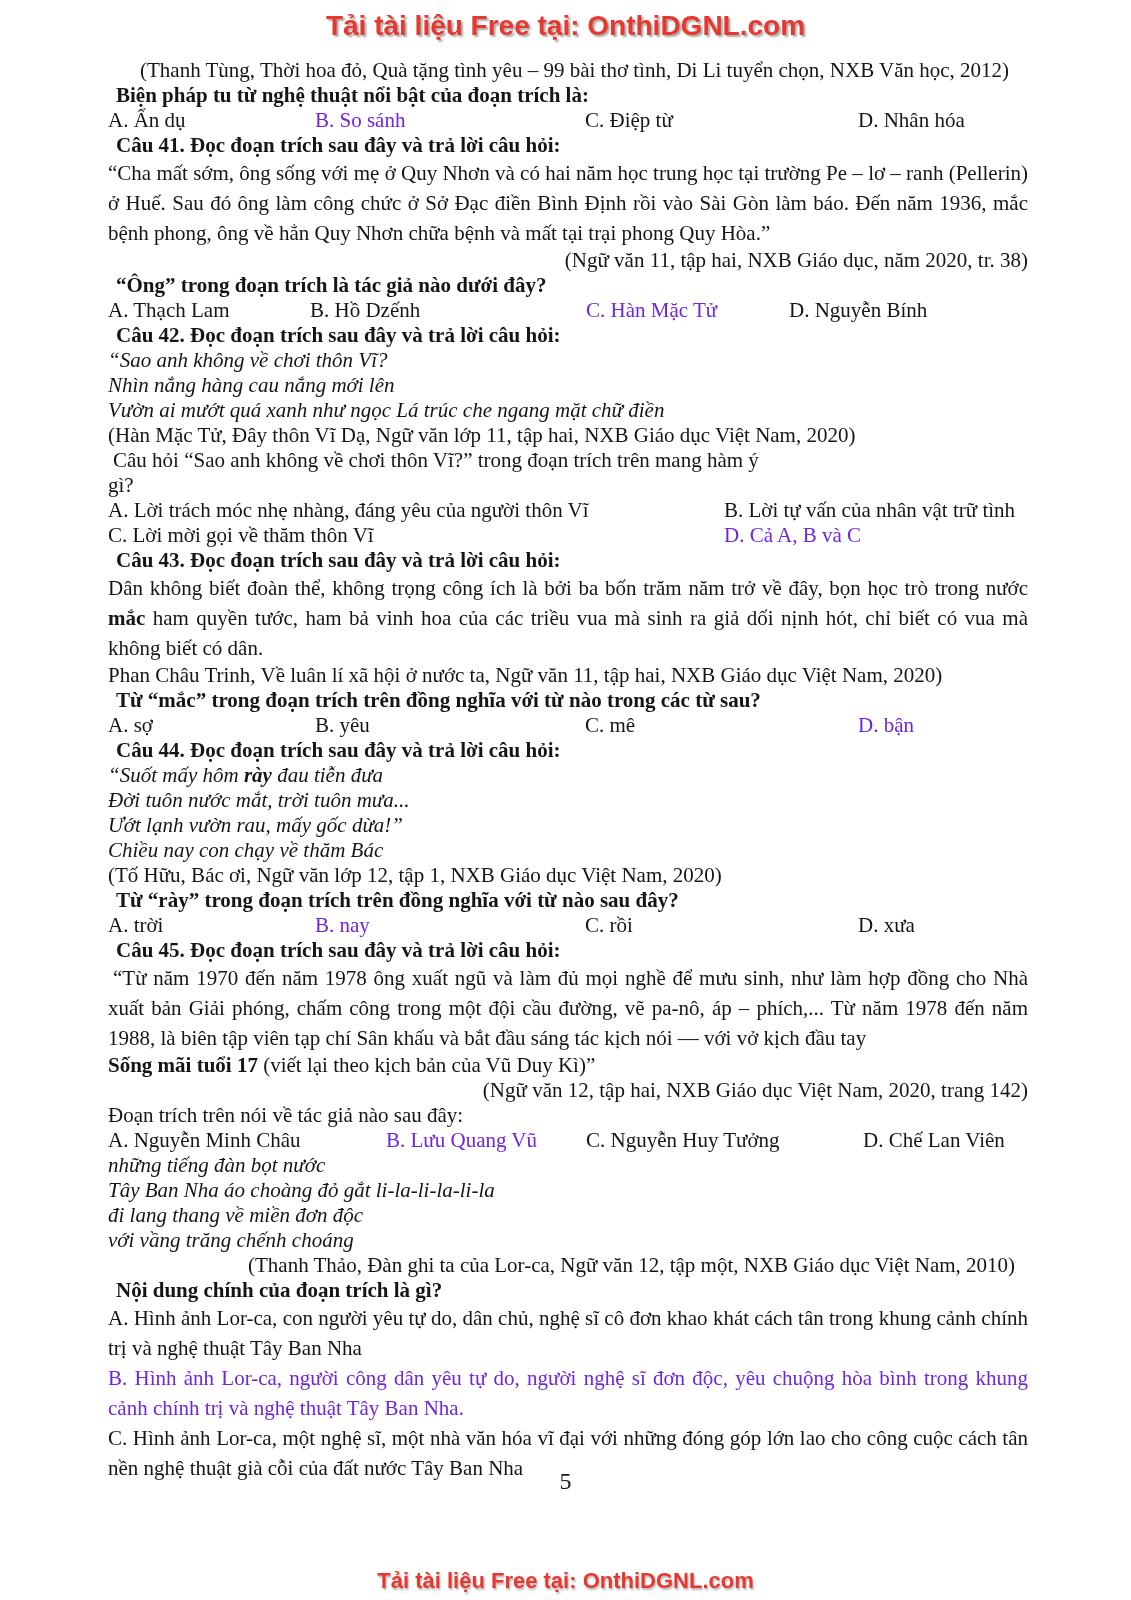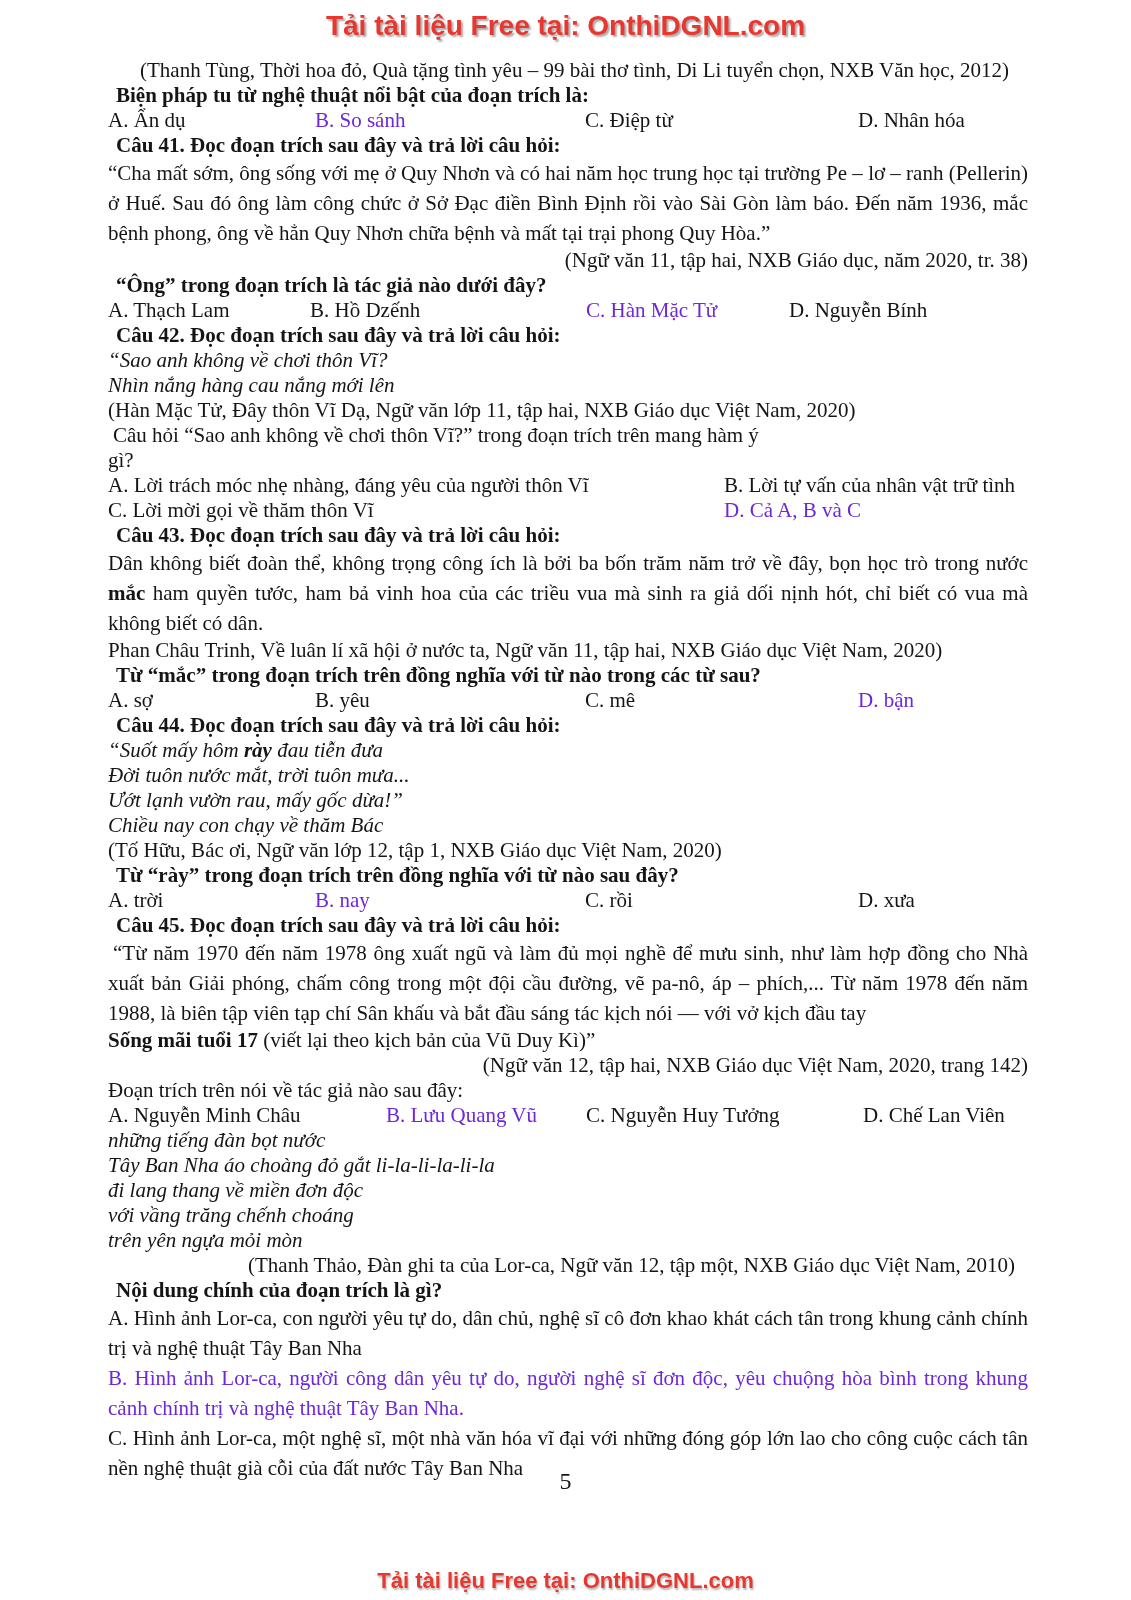--- a/index.html
+++ b/index.html
@@ -53,20 +53,21 @@
     <div class="opt-row">
       <span class="opt" style="left:0">A. Thạch Lam</span>
       <span class="opt" style="left:202px">B. Hồ Dzếnh</span>
       <span class="opt red" style="left:478px">C. Hàn Mặc Tử</span>
       <span class="opt" style="left:681px">D. Nguyễn Bính</span>
     </div>
 
     <div class="line bold">Câu 42. Đọc đoạn trích sau đây và trả lời câu hỏi:</div>
     <div class="line italic">“Sao anh không về chơi thôn Vĩ?</div>
     <div class="line italic">Nhìn nắng hàng cau nắng mới lên</div>
+    <div class="line italic">Vườn ai mướt quá xanh như ngọc Lá trúc che ngang mặt chữ điền</div>
     <div class="line">(Hàn Mặc Tử, Đây thôn Vĩ Dạ, Ngữ văn lớp 11, tập hai, NXB Giáo dục Việt Nam, 2020)</div>
     <div class="line ti-6">Câu hỏi “Sao anh không về chơi thôn Vĩ?” trong đoạn trích trên mang hàm ý</div>
     <div class="line">gì?</div>
     <div class="opt-row">
       <span class="opt" style="left:0">A. Lời trách móc nhẹ nhàng, đáng yêu của người thôn Vĩ</span>
       <span class="opt" style="left:616px">B. Lời tự vấn của nhân vật trữ tình</span>
     </div>
     <div class="opt-row">
       <span class="opt" style="left:0">C. Lời mời gọi về thăm thôn Vĩ</span>
       <span class="opt red" style="left:616px">D. Cả A, B và C</span>
@@ -106,21 +107,20 @@
       <span class="opt" style="left:0">A. Nguyễn Minh Châu</span>
       <span class="opt red" style="left:278px">B. Lưu Quang Vũ</span>
       <span class="opt" style="left:478px">C. Nguyễn Huy Tưởng</span>
       <span class="opt" style="left:755px">D. Chế Lan Viên</span>
     </div>
 
     <div class="line italic">những tiếng đàn bọt nước</div>
     <div class="line italic">Tây Ban Nha áo choàng đỏ gắt li-la-li-la-li-la</div>
     <div class="line italic">đi lang thang về miền đơn độc</div>
     <div class="line italic">với vầng trăng chếnh choáng</div>
-    <div class="line italic">trên yên ngựa mỏi mòn</div>
     <div class="line indent-140">(Thanh Thảo, Đàn ghi ta của Lor-ca, Ngữ văn 12, tập một, NXB Giáo dục Việt Nam, 2010)</div>
     <div class="line bold">Nội dung chính của đoạn trích là gì?</div>
     <div class="para">A. Hình ảnh Lor-ca, con người yêu tự do, dân chủ, nghệ sĩ cô đơn khao khát cách tân trong khung cảnh chính trị và nghệ thuật Tây Ban Nha</div>
     <div class="para red">B. Hình ảnh Lor-ca, người công dân yêu tự do, người nghệ sĩ đơn độc, yêu chuộng hòa bình trong khung cảnh chính trị và nghệ thuật Tây Ban Nha.</div>
     <div class="para">C. Hình ảnh Lor-ca, một nghệ sĩ, một nhà văn hóa vĩ đại với những đóng góp lớn lao cho công cuộc cách tân nền nghệ thuật già cỗi của đất nước Tây Ban Nha</div>
 
   </div>
 
   <div class="pagenum">5</div>
 

